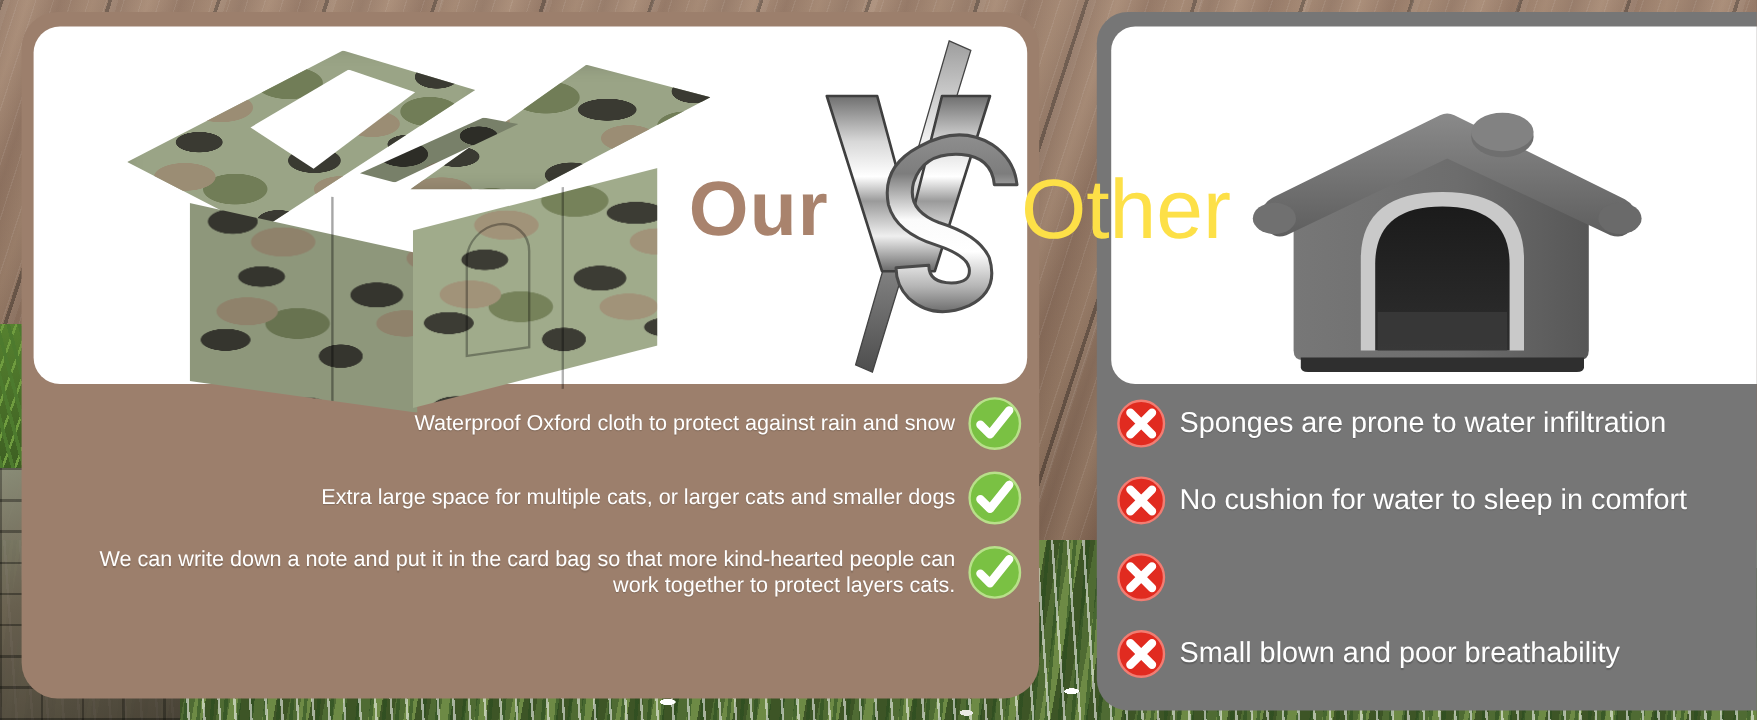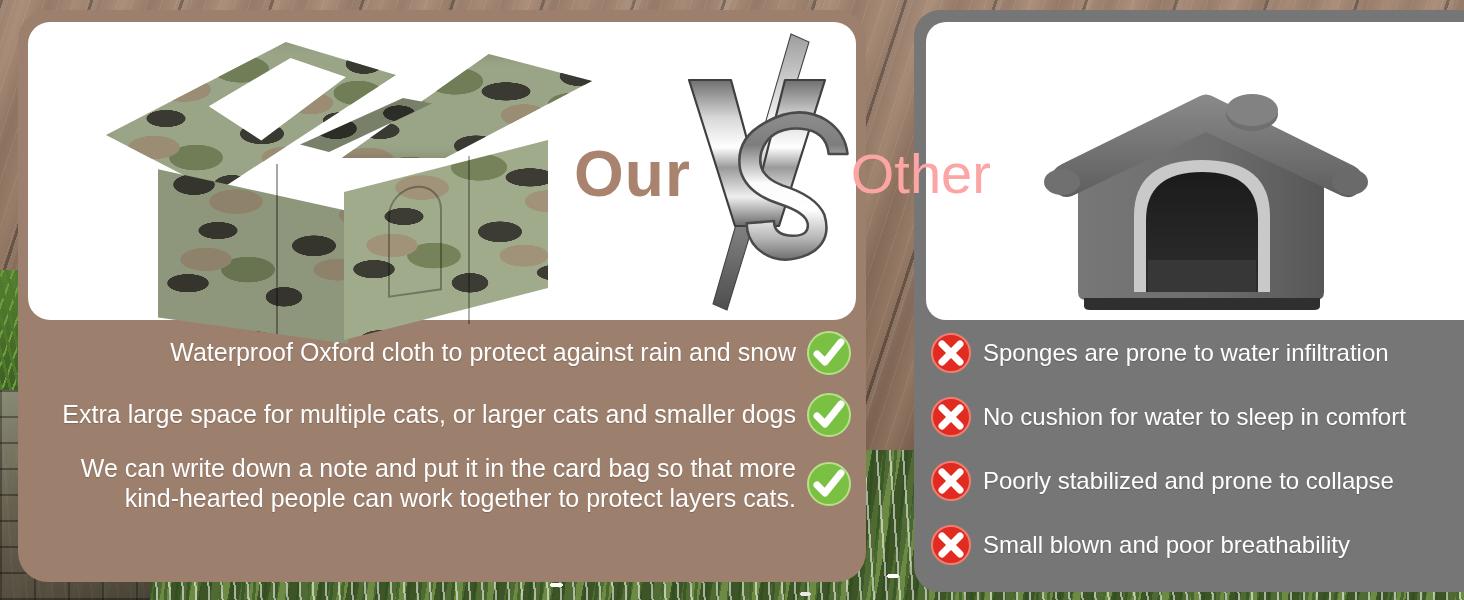--- a/index.html
+++ b/index.html
@@ -128,32 +128,32 @@
     position:absolute; left:574px; top:100px; width:580px; height:148px;
     display:flex; align-items:center; z-index:6;
   }
   #our-word {
     font-size:64px; font-weight:bold; color:#a9836d; letter-spacing:1px;
     line-height:1; white-space:nowrap;
   }
   #vs-logo { position:relative; width:186px; height:240px; margin:0 -6px 0 -4px; flex:0 0 auto; }
   #vs-logo svg{ position:absolute; left:0; top:-46px; }
   #other-word {
-    font-size:56px; color:#fca5a5; letter-spacing:0px; line-height:1;
+    font-size:70px; color:#fde047; letter-spacing:0px; line-height:1;
     white-space:nowrap; margin-left:-16px;
   }
 
   
   #pros-list {
     position:absolute; left:14px; top:320px; width:820px;
     display:flex; flex-direction:column; gap:16px;
   }
   .pro-row { display:flex; align-items:center; justify-content:flex-end; gap:10px; }
   .pro-text {
-    color:#ffffff; font-size:25px; line-height:1.18; text-align:right;
+    color:#ffffff; font-size:18px; line-height:1.18; text-align:right;
     max-width:745px; text-shadow:0 1px 1px rgba(0,0,0,.18);
   }
   .tick { flex:0 0 auto; width:46px; height:46px; }
 
   #cons-list {
     position:absolute; left:16px; top:322px; width:560px;
     display:flex; flex-direction:column; gap:22px;
   }
   .con-row { display:flex; align-items:center; gap:11px; }
   .con-text {
@@ -315,21 +315,20 @@
     </div>
 
     <div class="con-row">
       <span class="cross">
         <svg viewBox="0 0 42 42" width="42" height="42">
           <circle cx="21" cy="21" r="19" fill="#e12b20"></circle>
           <circle cx="21" cy="21" r="19" fill="none" stroke="#f37c72" stroke-width="2"></circle>
           <path d="M12 12 L30 30 M30 12 L12 30" stroke="#ffffff" stroke-width="7" stroke-linecap="round"></path>
         </svg>
       </span>
-      <span class="con-text">Poorly stabilized and prone to collapse</span>
     </div>
 
     <div class="con-row">
       <span class="cross">
         <svg viewBox="0 0 42 42" width="42" height="42">
           <circle cx="21" cy="21" r="19" fill="#e12b20"></circle>
           <circle cx="21" cy="21" r="19" fill="none" stroke="#f37c72" stroke-width="2"></circle>
           <path d="M12 12 L30 30 M30 12 L12 30" stroke="#ffffff" stroke-width="7" stroke-linecap="round"></path>
         </svg>
       </span>

